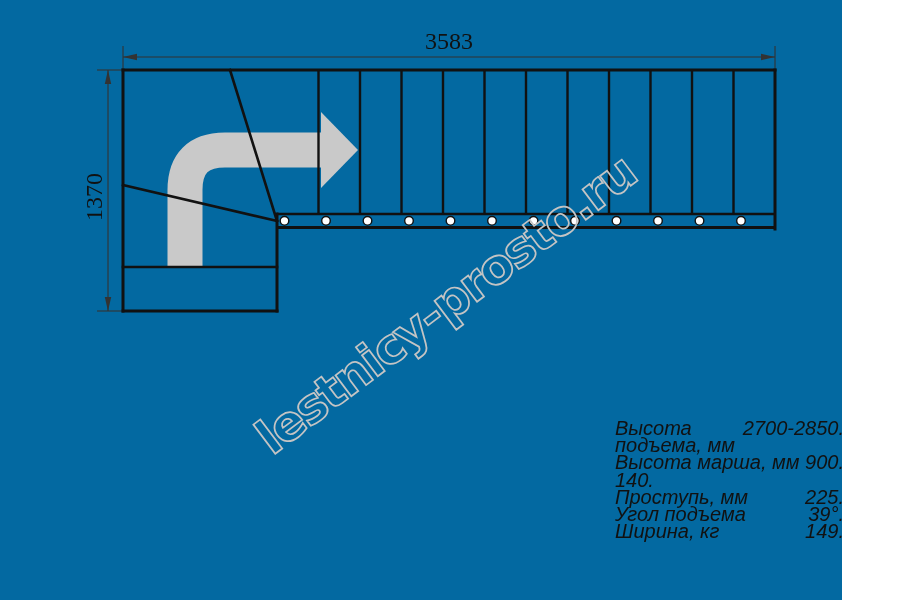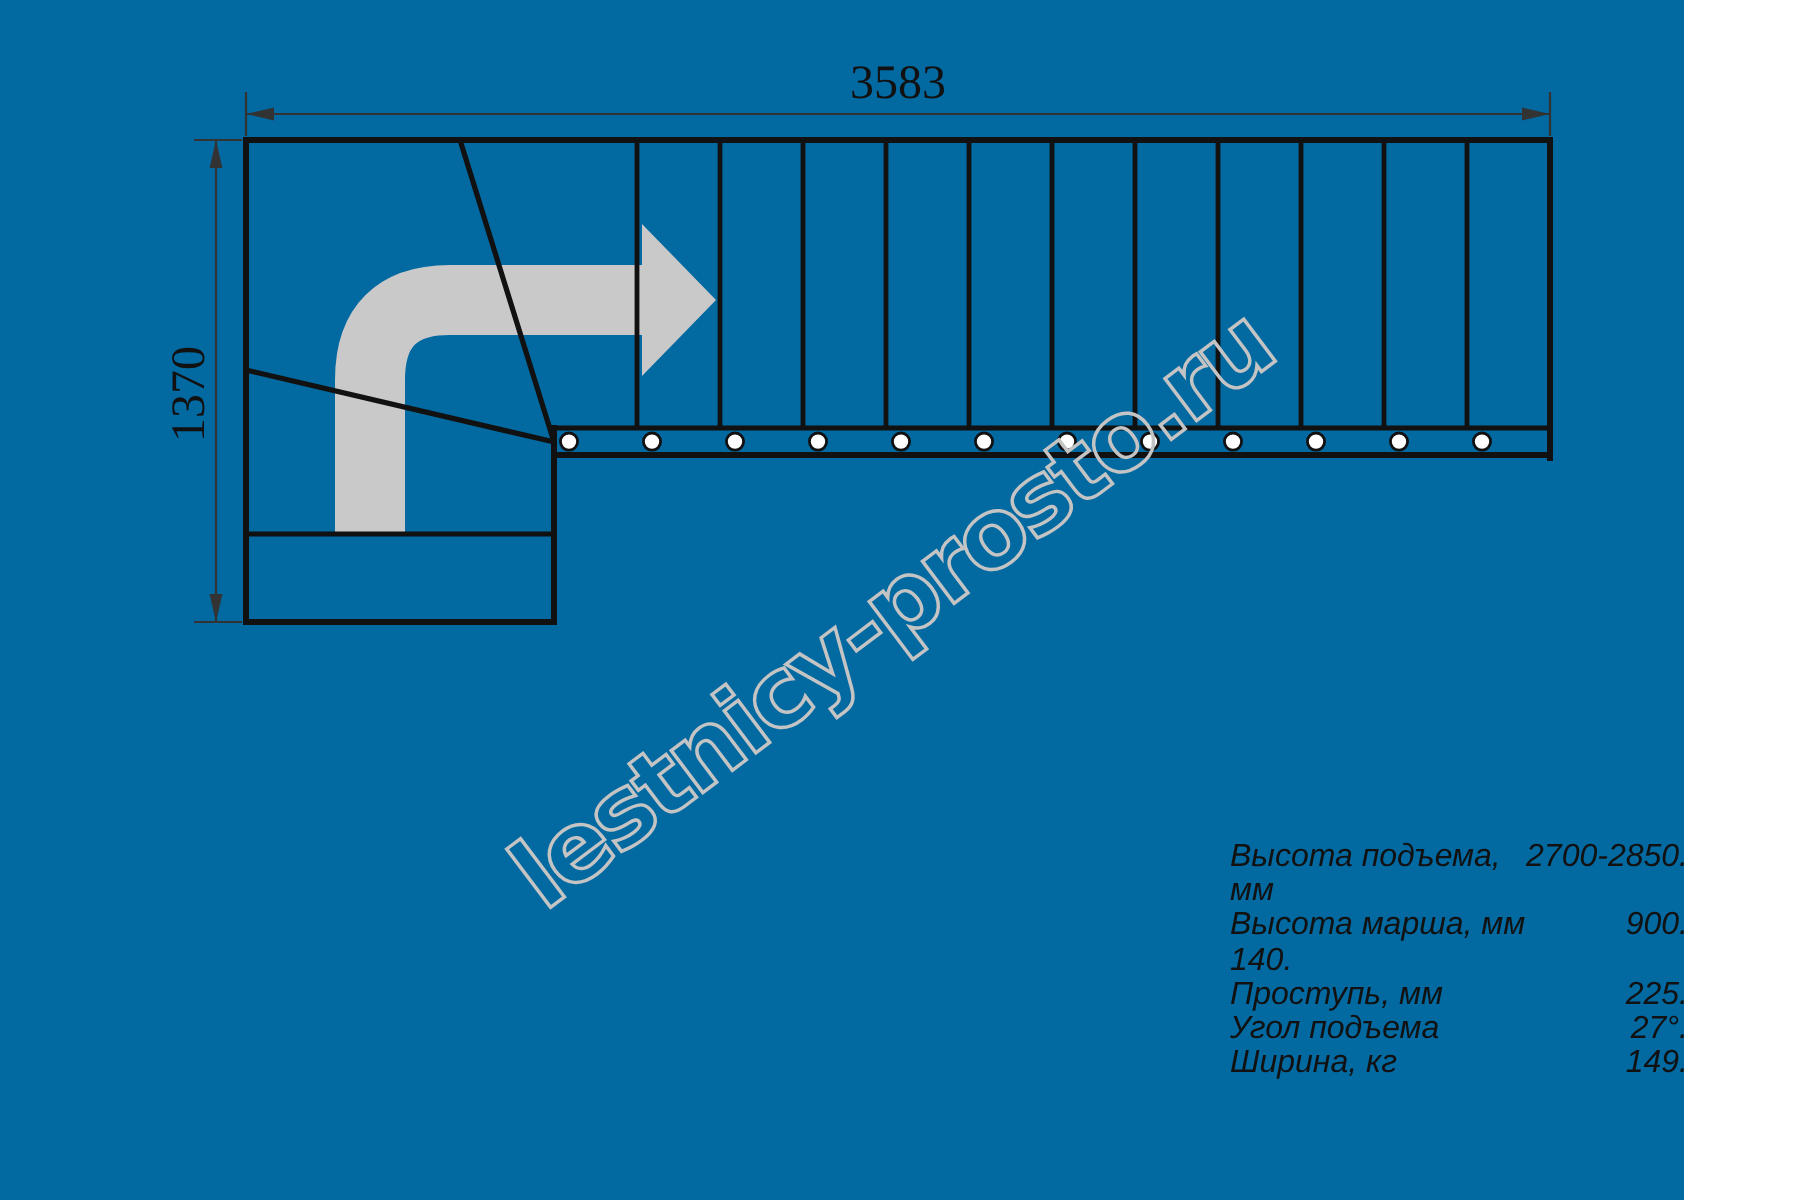--- a/index.html
+++ b/index.html
@@ -46,21 +46,21 @@
     stroke-width: 1.7;
     letter-spacing: -2px;
   }
 
   .specs {
     position: absolute;
     left: 615px;
     top: 420px;
     width: 229px;
     font-style: italic;
-    font-size: 16px;
+    font-size: 20px;
     line-height: 17.2px;
     color: #111111;
   }
   .spec-row { display: flex; justify-content: space-between; }
   .spec-value { text-align: center; white-space: nowrap; }
 </style>
 </head>
 <body>
 
 <div class="stage">
@@ -148,21 +148,21 @@
     </div>
     <div class="spec-row">
       <span class="spec-value">140.</span>
     </div>
     <div class="spec-row">
       <span class="spec-label">Проступь, мм</span>
       <span class="spec-value">225.</span>
     </div>
     <div class="spec-row">
       <span class="spec-label">Угол подъема</span>
-      <span class="spec-value">27°.</span>
+      <span class="spec-value">39°.</span>
     </div>
     <div class="spec-row">
       <span class="spec-label">Ширина, кг</span>
       <span class="spec-value">149.</span>
     </div>
   </div>
 
 </div>
 
 </body></html>

